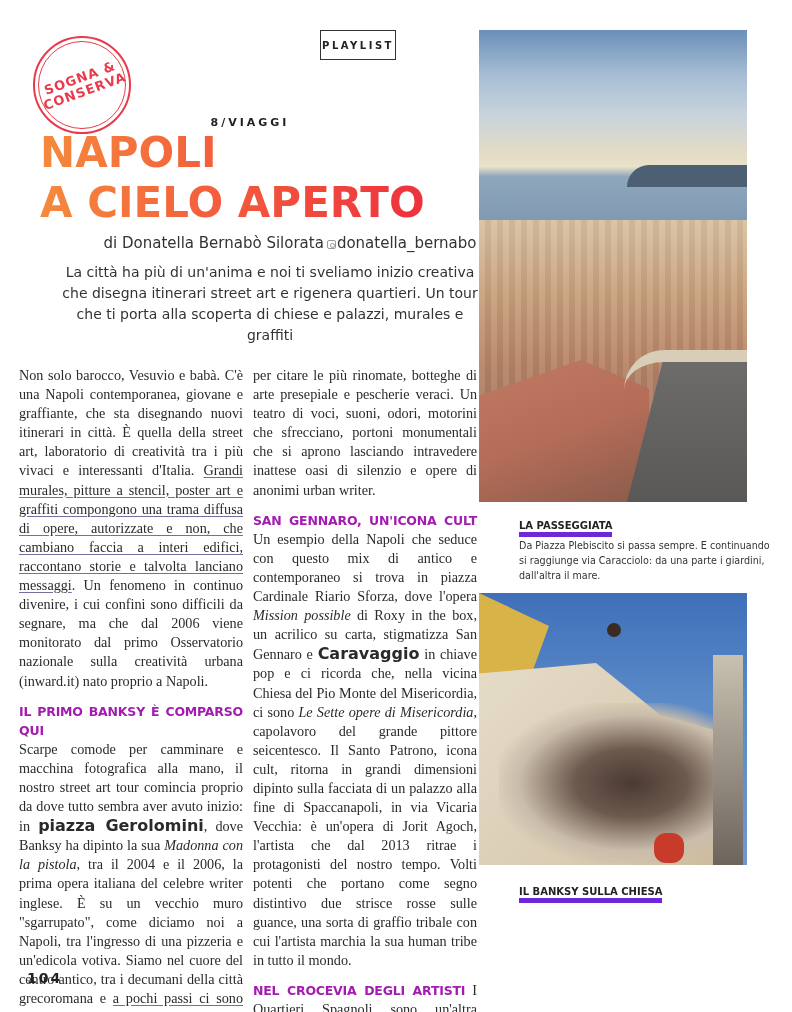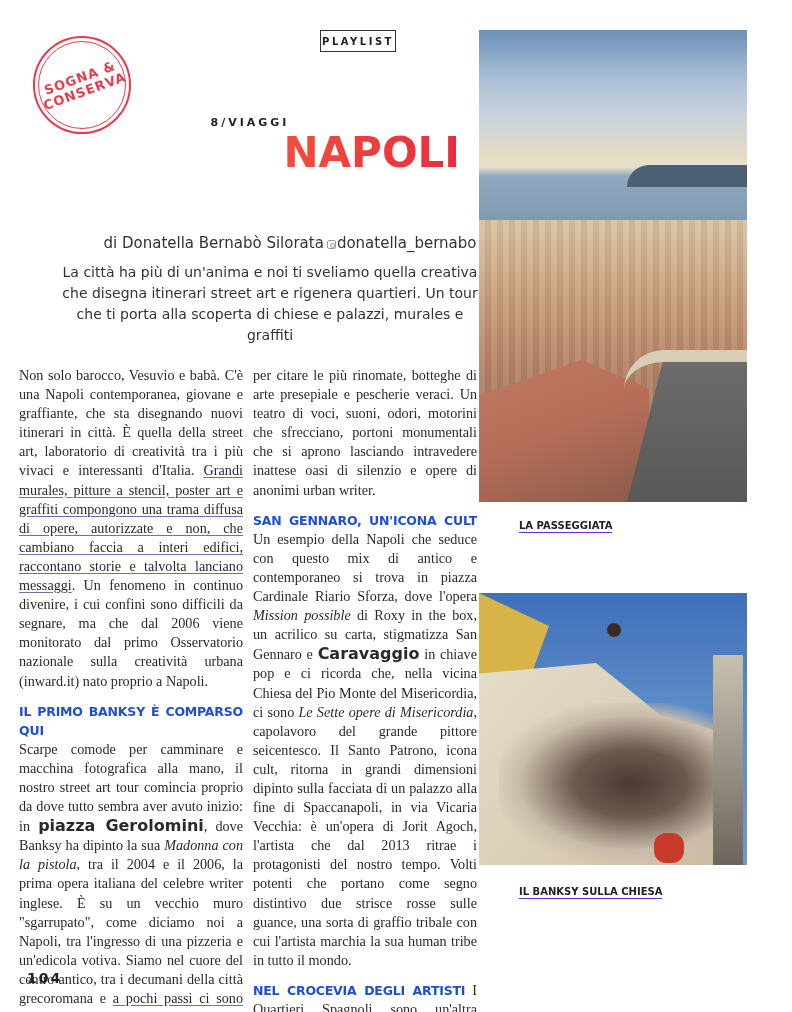--- a/index.html
+++ b/index.html
@@ -1,20 +1,20 @@
 <!DOCTYPE html>
 <html><head>
 <meta charset="utf-8">
 <style>
   * { box-sizing: border-box; margin: 0; padding: 0; }
   html, body { width: 792px; height: 1012px; background: #ffffff; overflow: hidden; }
   body { position: relative; font-family: "Liberation Serif", serif; color: #2a2a2a; }
 
   .playlist-tag {
-    position: absolute; left: 320px; top: 30px; width: 76px; height: 22px;
+    position: absolute; left: 320px; top: 30px; width: 76px; height: 30px;
     border: 1.5px solid #333; font-family: "DejaVu Sans", sans-serif;
     font-size: 10px; font-weight: bold; letter-spacing: 2.5px;
     display: flex; align-items: center; justify-content: center; color: #222;
   }
 
   .stamp {
     position: absolute; left: 33px; top: 36px; width: 98px; height: 98px;
     border: 2px solid #e83a4a; border-radius: 50%;
     display: flex; align-items: center; justify-content: center;
   }
@@ -27,21 +27,21 @@
     color: #e83a4a; line-height: 14px; letter-spacing: 1px;
   }
 
   .section-label {
     position: absolute; left: 200px; top: 116px; width: 100px; text-align: center;
     font-family: "DejaVu Sans", sans-serif; font-weight: bold; font-size: 11px;
     letter-spacing: 3px; color: #222;
   }
 
   .title {
-    position: absolute; left: 40px; top: 128px; width: 420px; text-align: right;
+    position: absolute; left: 40px; top: 128px; width: 420px; text-align: left;
     font-family: "DejaVu Sans", sans-serif; font-weight: bold; font-size: 42px;
     line-height: 50px; letter-spacing: 0px;
     background: linear-gradient(90deg, #f58a3c 0%, #f35a3c 45%, #ec2a3e 100%);
     -webkit-background-clip: text; background-clip: text; color: transparent;
   }
 
   .byline {
     position: absolute; left: 100px; top: 234px; width: 380px; text-align: center;
     font-family: "DejaVu Sans", sans-serif; font-size: 15px; color: #333;
   }
@@ -61,21 +61,21 @@
   .col {
     position: absolute; top: 366px; width: 224px;
     font-size: 14.2px; line-height: 19.1px; text-align: justify; color: #2a2a2a;
     hyphens: manual;
   }
   .col1 { left: 19px; }
   .col2 { left: 253px; }
   .col p { margin-bottom: 11px; }
   .subhead {
     font-family: "DejaVu Sans", sans-serif; font-weight: bold; font-size: 12.5px;
-    color: #1d4ed8; letter-spacing: -0.2px;
+    color: #a21caf; letter-spacing: -0.2px;
   }
   .bold-sans { font-family: "DejaVu Sans", sans-serif; font-weight: bold; font-size: 16px; }
   .ul { text-decoration: underline; text-decoration-color: #7a6ca0; text-underline-offset: 2px; }
   em { font-style: italic; }
 
   .photo-top {
     position: absolute; left: 479px; top: 30px; width: 268px; height: 472px; overflow: hidden;
     background: linear-gradient(180deg, #6b8fb8 0%, #a9bfd6 10%, #c8d3dc 18%, #e3dcc6 26%, #e9e1c8 29%, #8fa7bd 31%, #7d98b1 42%, #8a9fb0 48%, #b9a891 52%, #c99b72 60%, #b78564 70%, #9d7a5e 78%, #85705e 86%, #6e6257 100%);
   }
   .photo-top .coast {
@@ -102,21 +102,21 @@
     position: absolute; left: 145px; top: 320px; width: 123px; height: 40px;
     border-top: 12px solid #d8cdb6; border-radius: 80px 0 0 0;
   }
 
   .caption {
     position: absolute; left: 519px; width: 260px;
     font-family: "DejaVu Sans", sans-serif; font-size: 9.6px; line-height: 15px; color: #333;
   }
   .caption .cap-title {
     display: inline-block; font-weight: bold; font-size: 10px; color: #222;
-    border-bottom: 1px solid #6d28d9; margin-bottom: 1px; line-height: 13px;
+    border-bottom: 5px solid #6d28d9; margin-bottom: 1px; line-height: 13px;
   }
   .cap1 { top: 518px; }
   .cap2 { top: 884px; }
 
   .photo-bottom {
     position: absolute; left: 479px; top: 593px; width: 268px; height: 272px; overflow: hidden;
     background: linear-gradient(180deg, #3f6fb9 0%, #5a8ac7 40%, #6f98cf 100%);
   }
   .photo-bottom .wall {
     position: absolute; left: 0; top: 70px; width: 260px; height: 210px;
@@ -157,27 +157,28 @@
   <div class="stamp-text">
     <div>SOGNA &amp;</div>
     <div>CONSERVA</div>
   </div>
 </div>
 
 <div class="section-label">8/VIAGGI</div>
 
 <h1 class="title">
   <div>NAPOLI</div>
+  <div>A CIELO APERTO</div>
 </h1>
 
 <div class="byline">
   <span>di Donatella Bernabò Silorata</span><span class="ig-icon"></span><span>donatella_bernabo</span>
 </div>
 
-<p class="lead">La città ha più di un'anima e noi ti sveliamo quella creativa che disegna itinerari street art e rigenera quartieri. Un tour che ti porta alla scoperta di chiese e palazzi, murales e graffiti</p>
+<p class="lead">La città ha più di un'anima e noi ti sveliamo inizio creativa che disegna itinerari street art e rigenera quartieri. Un tour che ti porta alla scoperta di chiese e palazzi, murales e graffiti</p>
 
 <div class="col col1">
   <p>
     <span>Non solo barocco, Vesuvio e babà. C'è una Napoli contemporanea, giovane e graffiante, che sta disegnando nuovi itinerari in città. È quella della street art, laboratorio di creatività tra i più vivaci e interessanti d'Italia. </span><span class="ul">Grandi murales, pitture a stencil, poster art e graffiti compongono una trama diffusa di opere, autorizzate e non, che cambiano faccia a interi edifici, raccontano storie e talvolta lanciano messaggi</span><span>. Un fenomeno in continuo divenire, i cui confini sono difficili da segnare, ma che dal 2006 viene monitorato dal primo Osservatorio nazionale sulla creatività urbana (inward.it) nato proprio a Napoli.</span>
   </p>
   <p>
     <span class="subhead">IL PRIMO BANKSY È COMPARSO QUI</span><br>
     <span>Scarpe comode per camminare e macchina fotografica alla mano, il nostro street art tour comincia proprio da dove tutto sembra aver avuto inizio: in </span><span class="bold-sans">piazza Gerolomini</span><span>, dove Banksy ha dipinto la sua </span><em>Madonna con la pistola</em><span>, tra il 2004 e il 2006, la prima opera italiana del celebre writer inglese. È su un vecchio muro "sgarrupato", come diciamo noi a Napoli, tra l'ingresso di una pizzeria e un'edicola votiva. Siamo nel cuore del centro antico, tra i decumani della città grecoromana e </span><span class="ul">a pochi passi ci sono luoghi e monumenti imperdibili: il Duomo, il complesso monumentale di San Lorenzo Maggiore, il Museo del Tesoro di San Gennaro e la vivace via dei Tribunali</span>
   </p>
 </div>
@@ -197,20 +198,21 @@
 <div class="photo-top" title="Veduta aerea di Napoli con Piazza Plebiscito e il golfo">
   <div class="coast"></div>
   <div class="city"></div>
   <div class="palace"></div>
   <div class="piazza"></div>
   <div class="colonnade"></div>
 </div>
 
 <div class="caption cap1">
   <div class="cap-title">LA PASSEGGIATA</div>
+  <div>Da Piazza Plebiscito si passa sempre. E continuando si raggiunge via Caracciolo: da una parte i giardini, dall'altra il mare.</div>
 </div>
 
 <div class="photo-bottom" title="Murale sulla facciata della basilica di Santa Maria della Sanità">
   <div class="yellow"></div>
   <div class="wall"></div>
   <div class="mural"></div>
   <div class="red-spot"></div>
   <div class="tower"></div>
   <div class="lamp"></div>
 </div>

